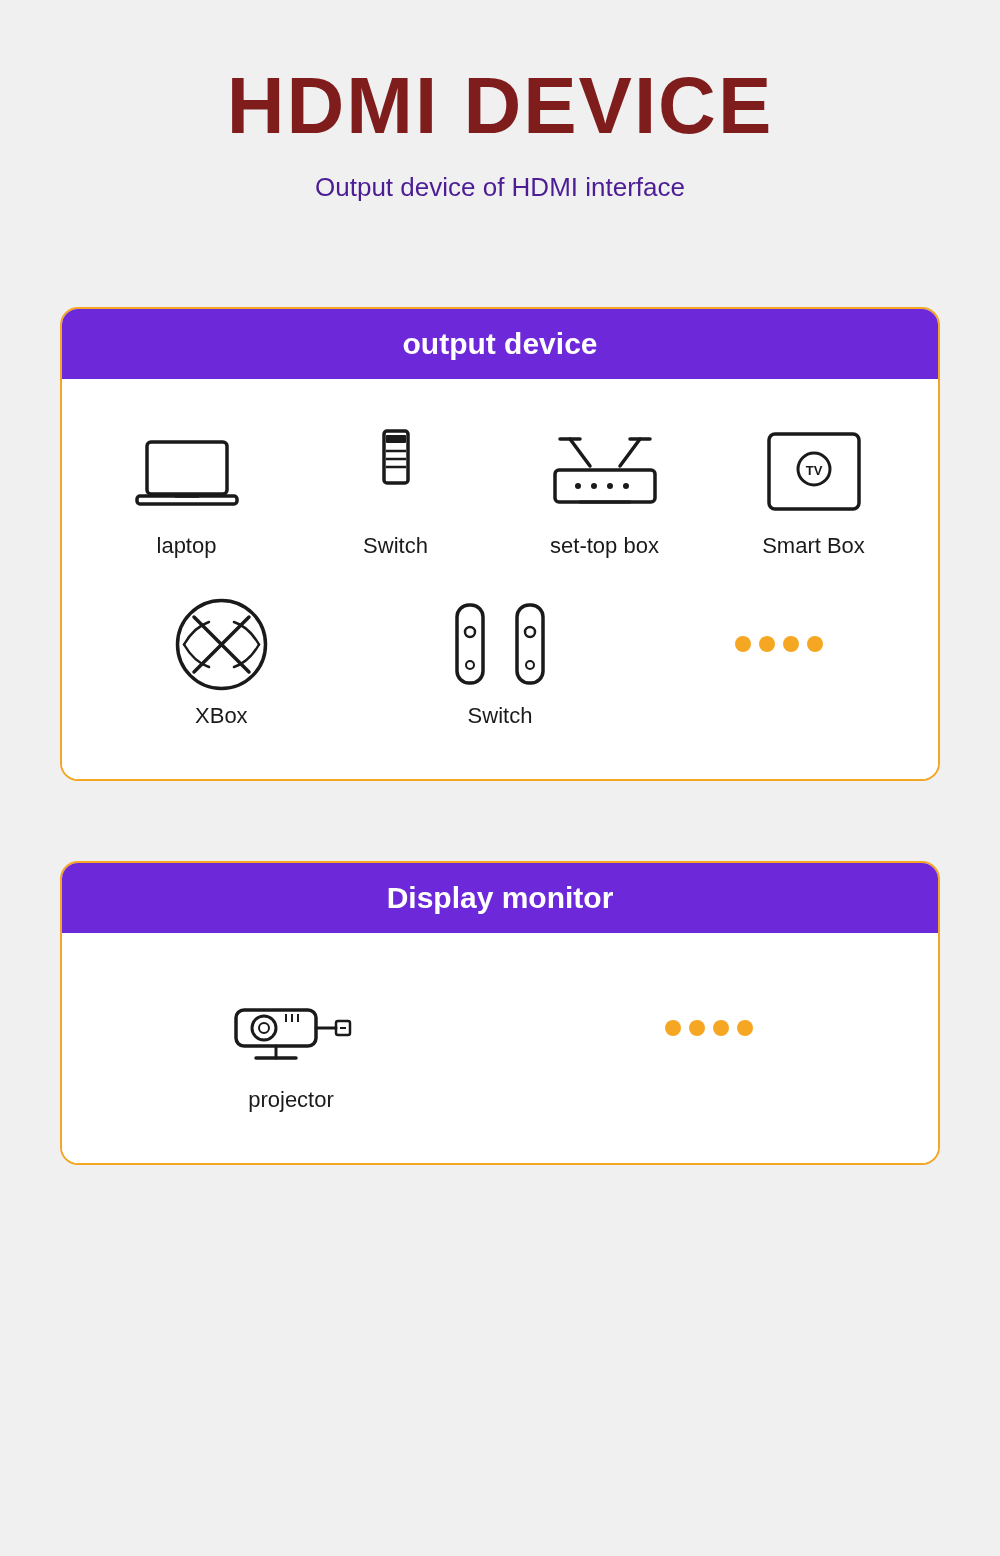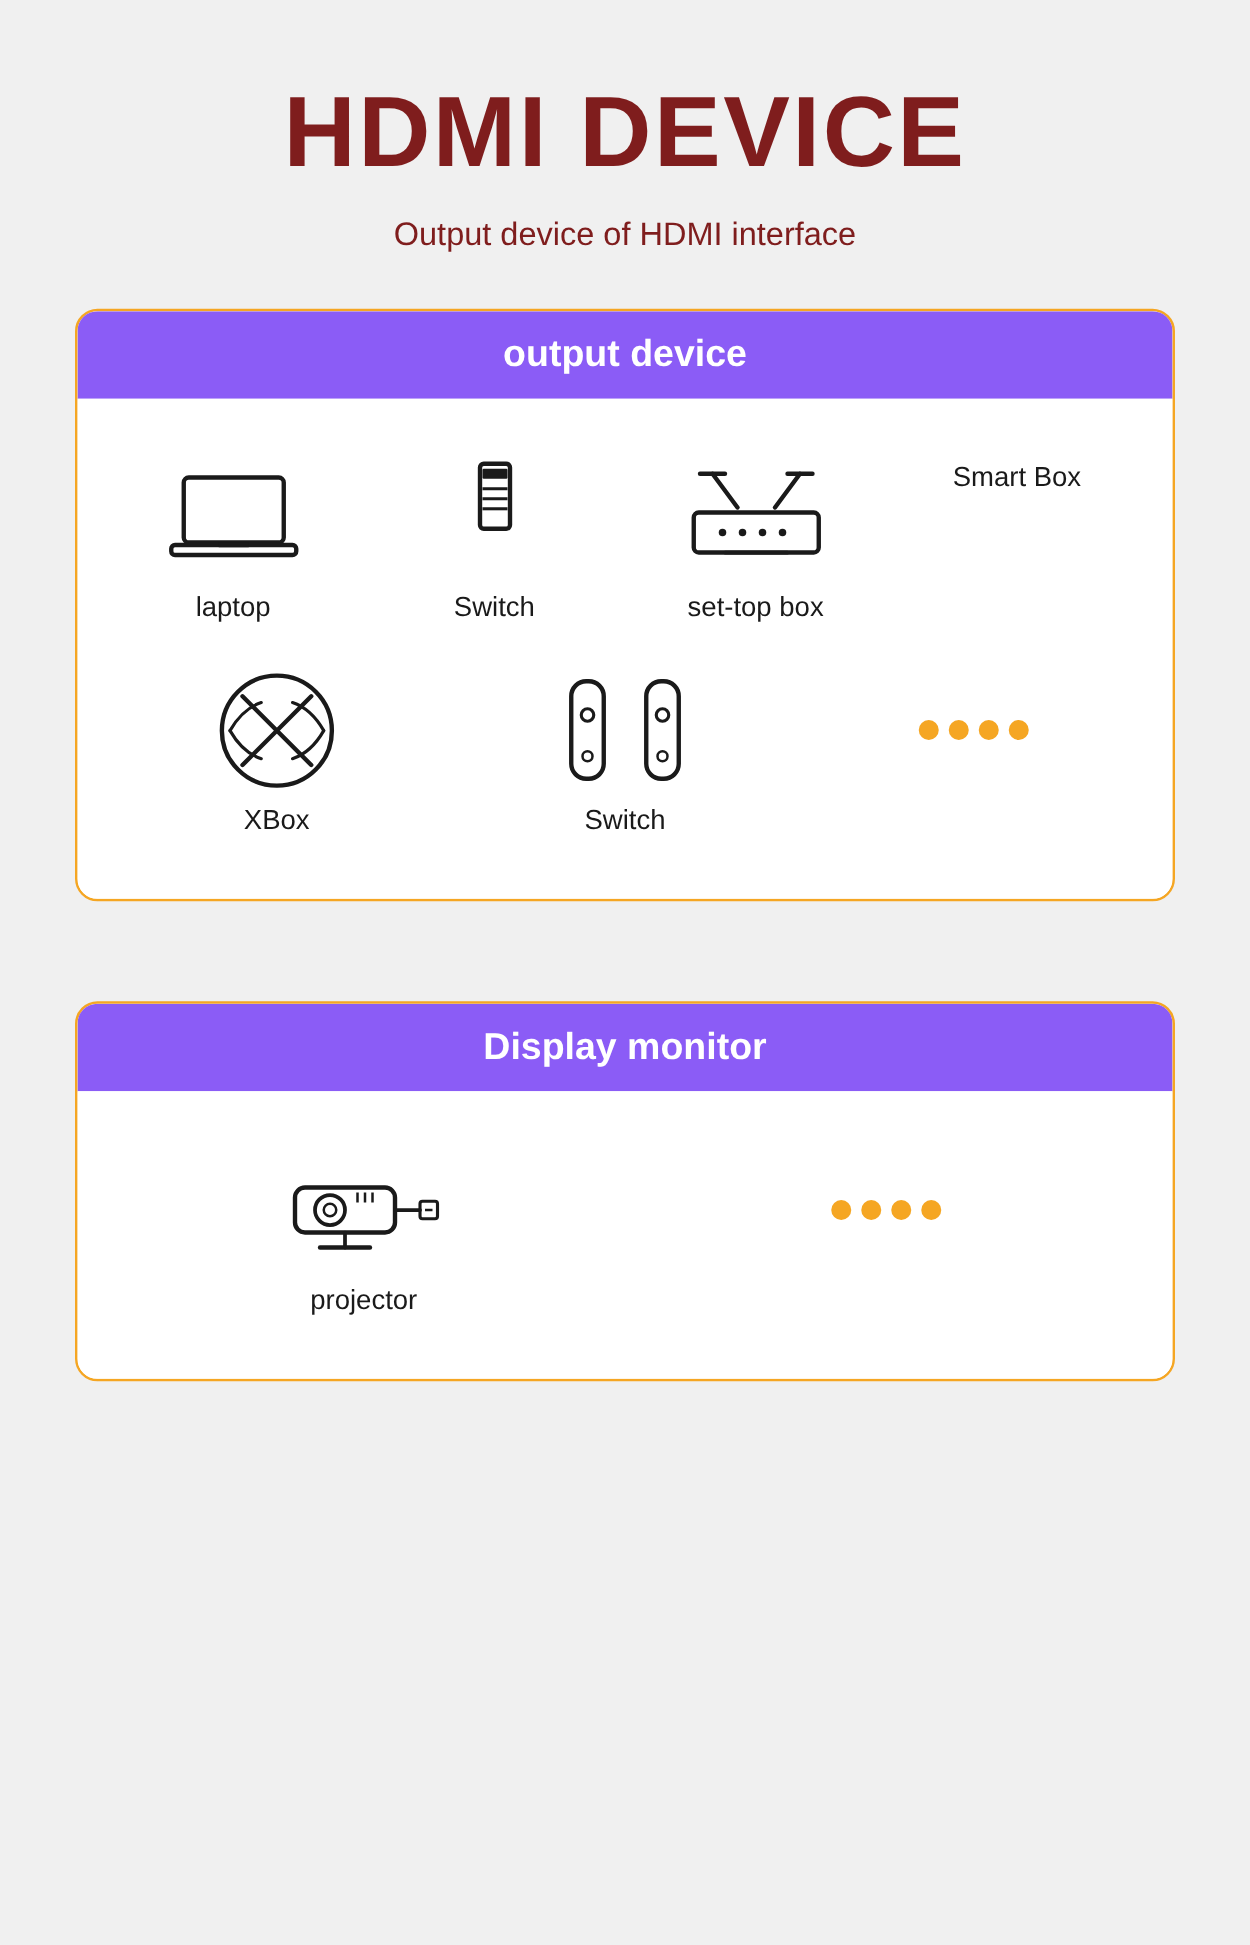--- a/index.html
+++ b/index.html
@@ -15,33 +15,33 @@
     }
     .page-title {
       font-size: 80px;
       font-weight: 900;
       color: #7f1d1d;
       letter-spacing: 2px;
       margin-bottom: 20px;
     }
     .page-subtitle {
       font-size: 26px;
-      color: #7f1d1d;
-      margin-bottom: 44px;
+      color: #4c1d95;
+      margin-bottom: 104px;
     }
     .card {
       width: 880px;
       border-radius: 18px;
       overflow: hidden;
       border: 2px solid #f5a623;
       margin-bottom: 80px;
       background: #fff;
     }
     .card-header {
-      background: #8b5cf6;
+      background: #6d28d9;
       padding: 18px 0;
       text-align: center;
     }
     .card-header-text {
       font-size: 30px;
       font-weight: 700;
       color: #fff;
     }
     .card-body {
       padding: 30px 20px 30px;
@@ -139,20 +139,27 @@
           <circle cx="60" cy="52" r="3" fill="#1a1a1a"></circle>
           <circle cx="76" cy="52" r="3" fill="#1a1a1a"></circle>
 
           <line x1="30" y1="68" x2="80" y2="68" stroke="#1a1a1a" stroke-width="3" stroke-linecap="round"></line>
         </svg>
       </div>
       <span class="device-label">set-top box</span>
     </div>
 
     <div class="device-item">
+      <div class="device-icon">
+        <svg width="100" height="90" viewBox="0 0 100 90">
+          <rect x="5" y="5" width="90" height="75" rx="6" ry="6" fill="none" stroke="#1a1a1a" stroke-width="3.5"></rect>
+          <circle cx="50" cy="40" r="16" fill="none" stroke="#1a1a1a" stroke-width="3"></circle>
+          <text x="50" y="46" text-anchor="middle" font-size="13" font-weight="bold" fill="#1a1a1a">TV</text>
+        </svg>
+      </div>
       <span class="device-label">Smart Box</span>
     </div>
 
 
     <div class="device-item">
       <div class="device-icon">
         <svg width="95" height="95" viewBox="0 0 95 95">
           <circle cx="47.5" cy="47.5" r="44" fill="none" stroke="#1a1a1a" stroke-width="3.5"></circle>
 
           <path d="M20,20 Q47.5,47.5 75,75" stroke="#1a1a1a" stroke-width="3.5" fill="none" stroke-linecap="round"></path>

